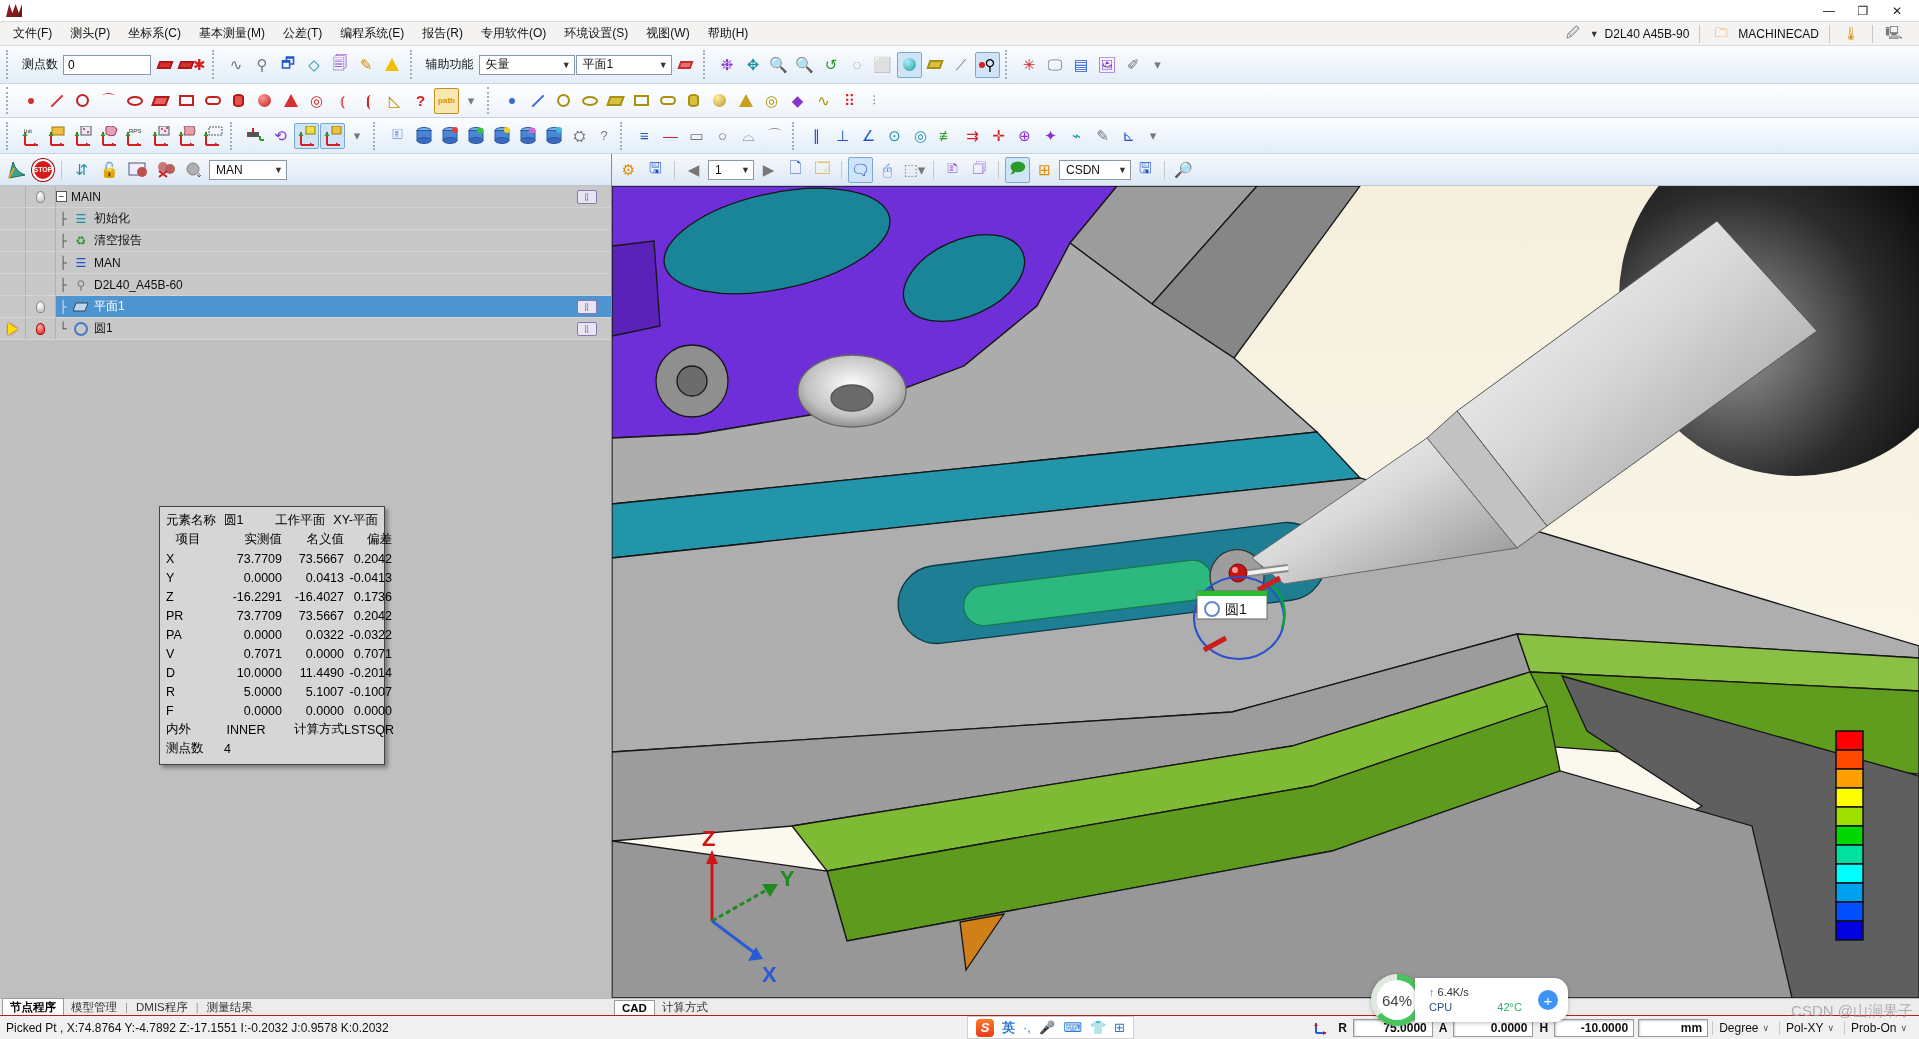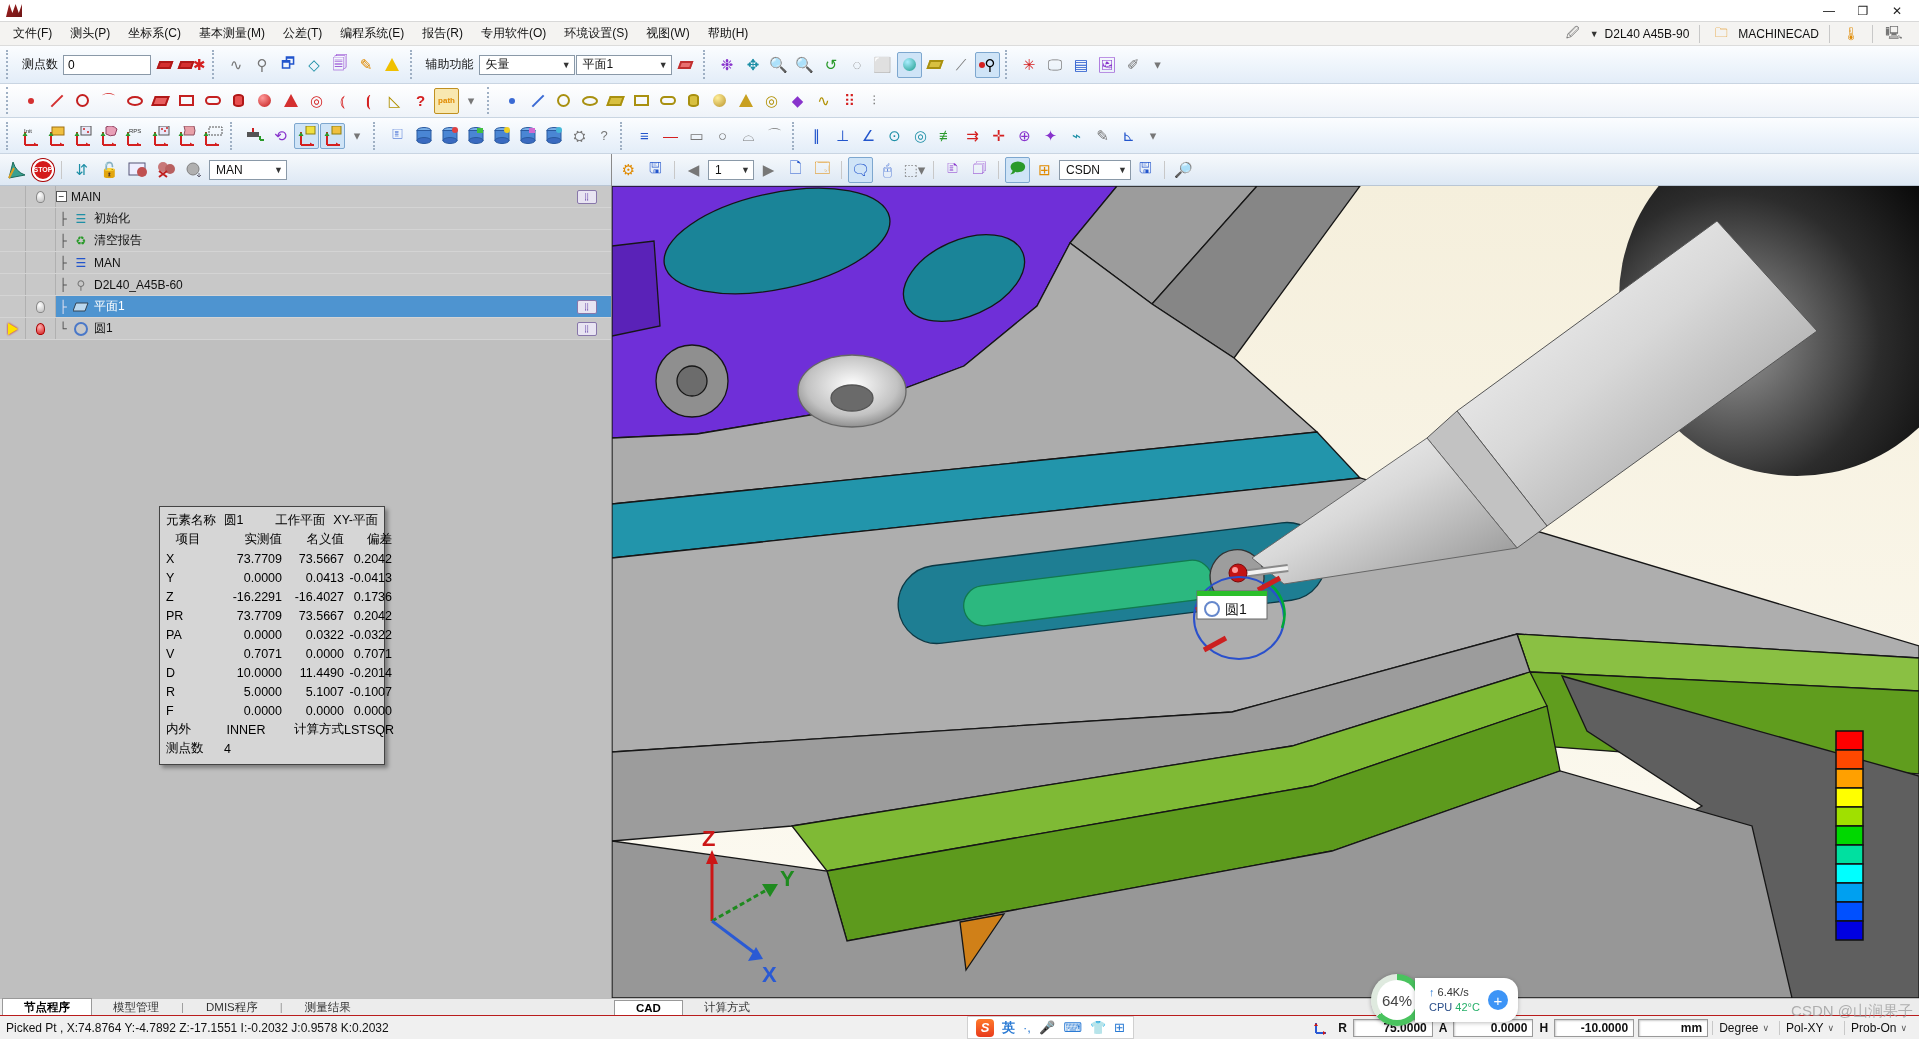--- a/index.html
+++ b/index.html
@@ -44,39 +44,39 @@
   .minus-box { width:11px; height:11px; border:1px solid #555; background:#fff; display:flex; align-items:center; justify-content:center; font-size:10px; line-height:9px; color:#111; margin-right:4px; }
   .result-table { position:absolute; left:159px; top:352px; width:226px; background:#d6d6d6; border:1px solid #444; box-shadow:3px 3px 4px rgba(0,0,0,.35); padding:4px 6px 6px 6px; color:#000; font-size:12.5px; }
   .rt-row { display:grid; grid-template-columns:44px 72px 62px 48px; height:19px; align-items:center; }
   .rt-row .c0 { text-align:left; } .rt-row .c1,.rt-row .c2,.rt-row .c3 { text-align:right; }
   .rt-head { display:flex; gap:8px; height:19px; align-items:center; }
   .viewport { flex:1; position:relative; background:#f8f3e3; }
   .vp-toolbar { height:32px; display:flex; align-items:center; gap:2px; background:linear-gradient(#f6f9fc,#dde8f4); border-bottom:1px solid #b9c6d4; padding:0 4px; }
   .scene { position:absolute; top:32px; left:0; right:0; bottom:0; }
   .bottom-tabs { height:17px; background:#ececec; border-top:1px solid #bdbdbd; display:flex; align-items:center; font-size:11.5px; color:#333; position:relative; }
   .bt-left { display:flex; align-items:center; margin-left:2px; }
-  .bt-tab { padding:1px 21px; }
+  .bt-tab { padding:1px 7px; }
   .bt-tab.active { background:#fff; border:1px solid #999; border-bottom:none; font-weight:bold; color:#000; }
   .bt-sep { color:#999; margin:0 1px; }
   .bt-right { position:absolute; left:614px; display:flex; align-items:center; }
   .statusbar { height:24px; background:#f0f0f0; border-top:1px solid #b91c1c; display:flex; align-items:center; padding:0 6px; color:#111; position:relative; }
   .sogou { position:absolute; left:967px; top:0; height:23px; background:#fff; border:1px solid #d0d0d0; display:flex; align-items:center; gap:8px; padding:0 8px; }
   .s-logo { width:18px; height:18px; background:linear-gradient(#ff7a2a,#e83a1c); border-radius:4px; color:#fff; font-weight:bold; font-size:13px; display:flex; align-items:center; justify-content:center; font-style:italic; }
   .sg-ico { color:#2b7bd4; font-size:13px; }
   .status-right { margin-left:auto; display:flex; align-items:center; gap:4px; }
   .fld { height:18px; background:#fff; border:1px solid #9a9a9a; box-shadow:inset 1px 1px 2px #ccc; display:flex; align-items:center; justify-content:flex-end; padding:0 5px; font-weight:bold; min-width:80px; }
   .fld-lab { font-weight:bold; margin:0 2px; }
   .sel-dd { display:flex; align-items:center; gap:4px; padding:0 6px; border-left:1px solid #c8c8c8; }
   .monitor { position:absolute; left:1371px; top:975px; height:50px; display:flex; align-items:center; z-index:50; }
   .ring { width:52px; height:52px; border-radius:50%; background:conic-gradient(#49c35e 0 64%, #dfeadf 64% 100%); display:flex; align-items:center; justify-content:center; box-shadow:0 1px 4px rgba(0,0,0,.3); }
   .ring-inner { width:40px; height:40px; border-radius:50%; background:#fff; display:flex; align-items:center; justify-content:center; font-size:15px; color:#444; }
-  .mon-body { background:#fff; border-radius:0 14px 14px 0; height:44px; margin-left:-8px; padding:4px 10px 4px 14px; display:flex; align-items:center; gap:8px; box-shadow:0 1px 4px rgba(0,0,0,.25); }
+  .mon-body { background:#fff; border-radius:0 14px 14px 0; height:44px; margin-left:-8px; padding:4px 10px 4px 14px; display:flex; align-items:center; gap:16px; box-shadow:0 1px 4px rgba(0,0,0,.25); }
   .mon-col { display:flex; flex-direction:column; font-size:11px; line-height:15px; }
   .mon-speed { color:#333; } .mon-speed .up { color:#2b7bd4; }
-  .mon-cpu { color:#2b4f8a; } .mon-cpu .temp { color:#27b06a; }
+  .mon-cpu { color:#2b4f8a; } .mon-cpu .temp { color:#27b06a;margin-left:42px; }
   .plus-btn { width:20px; height:20px; border-radius:50%; background:#3d94f6; color:#fff; display:flex; align-items:center; justify-content:center; font-size:15px; }
   .watermark { position:absolute; right:6px; bottom:18px; color:#9a9a9a; opacity:.75; font-size:15px; z-index:40; }
   .shape { display:inline-block; }
   .sh-line { width:16px; height:2px; transform:rotate(-45deg); }
   .sh-circle { width:13px; height:13px; border-radius:50%; border:2px solid; }
   .sh-ellipse { width:16px; height:10px; border-radius:50%; border:2px solid; }
   .sh-rect { width:15px; height:11px; border:2px solid; }
   .sh-para { width:15px; height:10px; border:2px solid; transform:skewX(-20deg); }
   .sh-slot { width:16px; height:9px; border:2px solid; border-radius:5px; }
   .sh-cyl { width:11px; height:13px; border:2px solid; border-radius:5px/3px; }

